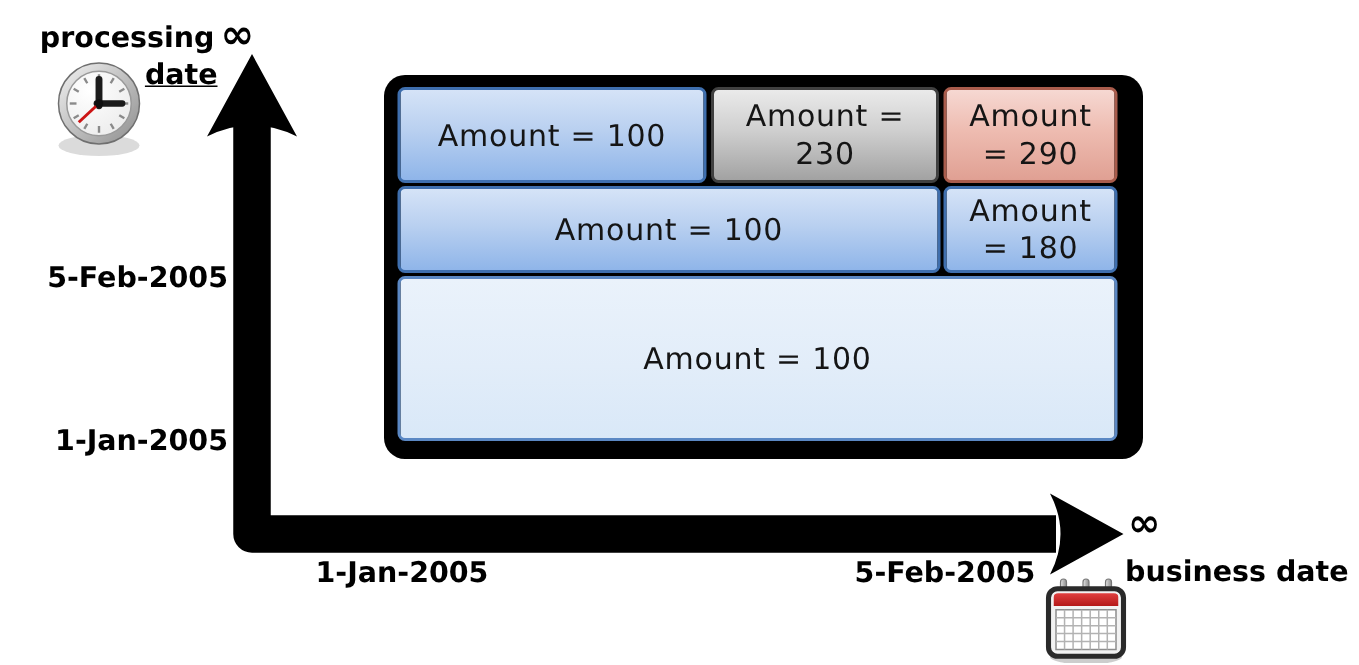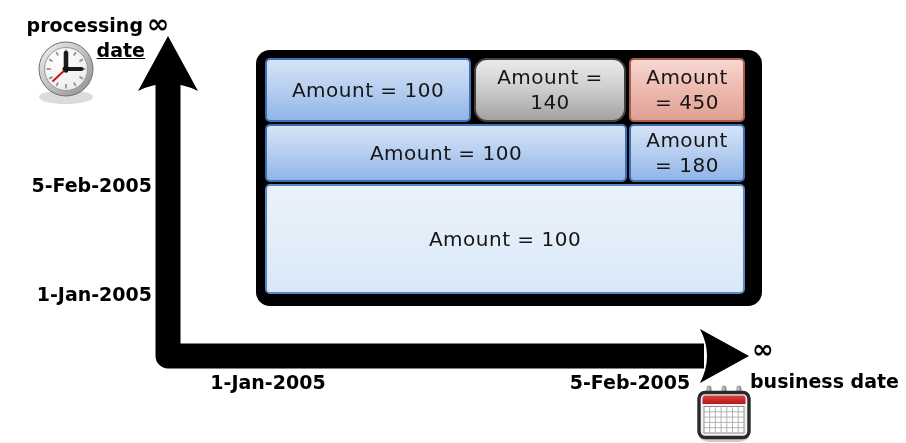--- a/index.html
+++ b/index.html
@@ -48,21 +48,20 @@
     letter-spacing:0.5px;
     color:#151515;
   }
   .box.blue{
     background:linear-gradient(180deg,#d5e3f7 0%,#b9d0f0 45%,#8fb5e9 100%);
     border-color:#3f6fae;
   }
   .box.gray{
     background:linear-gradient(180deg,#eaeaea 0%,#cfcfcf 45%,#a2a2a2 100%);
     border-color:#404040;
-    border-radius:13px;
   }
   .box.red{
     background:linear-gradient(180deg,#f6d8d2 0%,#eebcb1 45%,#e0a093 100%);
     border-color:#a95c4c;
   }
   .box.light{
     background:linear-gradient(180deg,#eaf2fb 0%,#e2edf9 55%,#d9e8f8 100%);
     border-color:#5b88c4;
   }
   .icon{position:absolute;}
@@ -120,25 +119,25 @@
   <div class="lbl right" style="left:18px;top:174px;width:134px;">5-Feb-2005</div>
   <div class="lbl right" style="left:18px;top:283px;width:134px;">1-Jan-2005</div>
 
   <div class="backdrop"></div>
 
   <div class="box blue" style="left:265px;top:58px;width:206px;height:64px;">
     <span>Amount = 100</span>
   </div>
   <div class="box gray" style="left:474px;top:58px;width:152px;height:64px;">
     <span>Amount =</span>
-    <span>140</span>
+    <span>230</span>
   </div>
   <div class="box red" style="left:629px;top:58px;width:116px;height:64px;">
     <span>Amount</span>
-    <span>= 450</span>
+    <span>= 290</span>
   </div>
 
   <div class="box blue" style="left:265px;top:124px;width:362px;height:58px;">
     <span>Amount = 100</span>
   </div>
   <div class="box blue" style="left:629px;top:124px;width:116px;height:58px;">
     <span>Amount</span>
     <span>= 180</span>
   </div>
 

